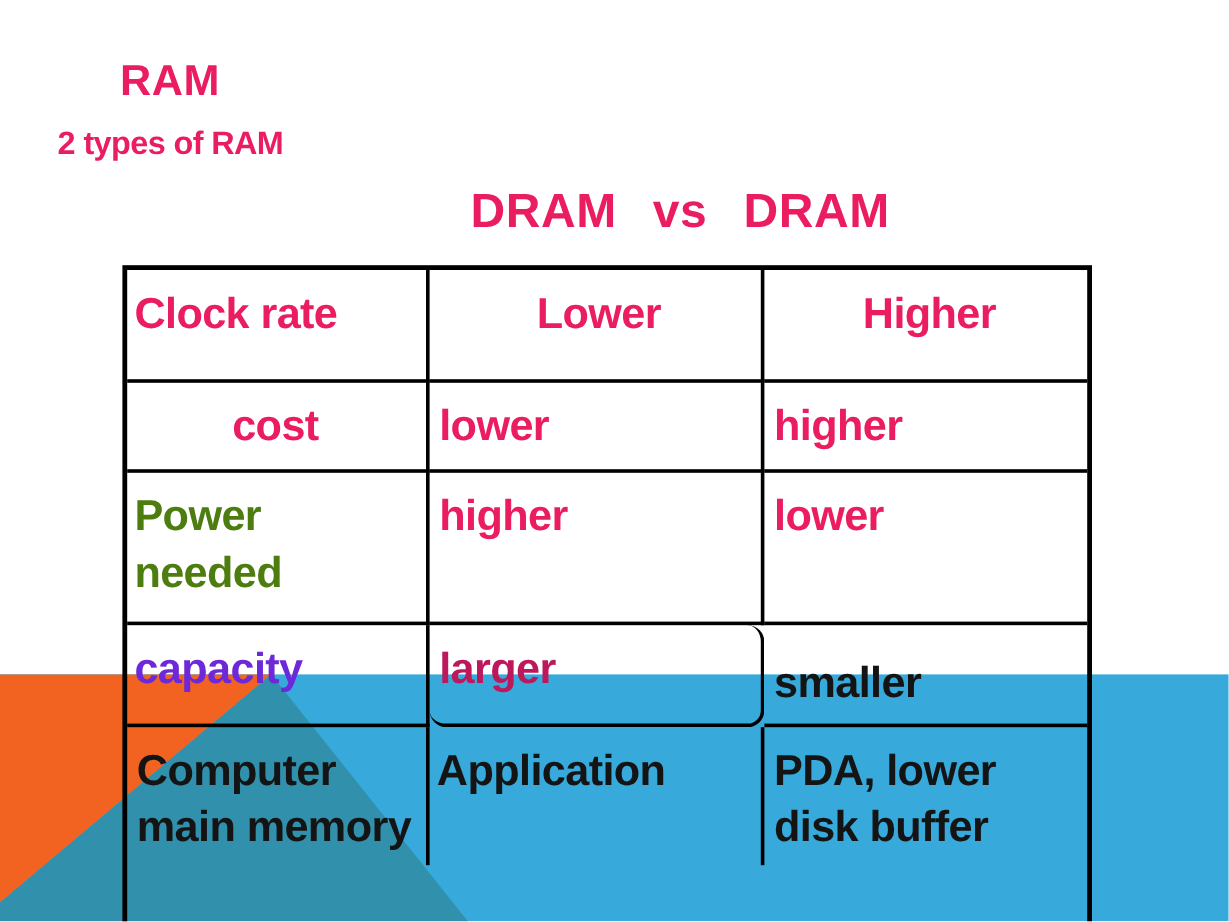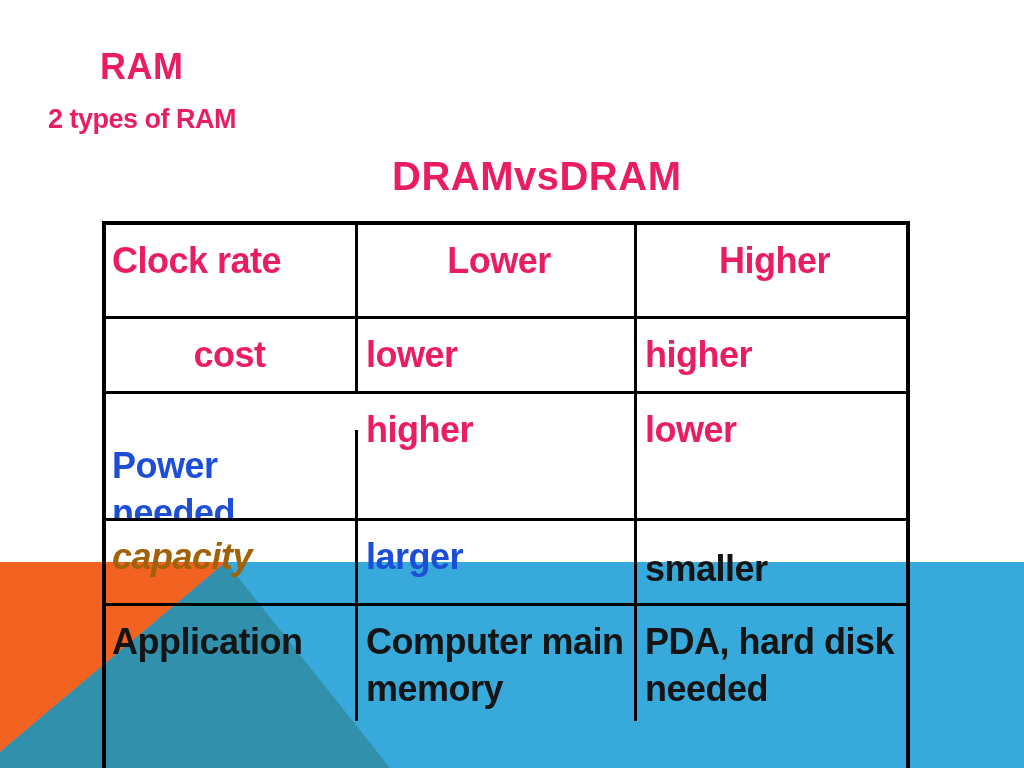--- a/index.html
+++ b/index.html
@@ -15,21 +15,21 @@
   .slide-title{
     position:absolute;left:100px;top:36px;
     font-size:36px;line-height:62px;letter-spacing:0.5px;
   }
   .slide-subtitle{
     position:absolute;left:48px;top:94px;
     font-size:27px;line-height:50px;letter-spacing:-0.5px;
   }
   .vs-heading{
     position:absolute;left:392px;top:152px;
-    display:flex;
+    display:flex;gap:30px;
     font-size:40px;line-height:48px;letter-spacing:0.5px;
   }
   .cmp-table{
     position:absolute;left:102px;top:221px;
     width:808px;height:650px;
     box-sizing:border-box;
     border:4px solid #000;
     display:grid;
     grid-template-columns:252px 279px 269px;
     grid-template-rows:94px 75px 127px 85px 115px;
@@ -73,26 +73,26 @@
   <div class="cmp-table">
 
     <div class="cell col-first" style="color: rgb(235, 29, 97);">Clock rate</div>
     <div class="cell center" style="color: rgb(235, 29, 97);">Lower</div>
     <div class="cell center col-last" style="color: rgb(235, 29, 97);">Higher</div>
 
     <div class="cell col-first" style="color: rgb(235, 29, 97); text-align: center;">cost</div>
     <div class="cell" style="color: rgb(235, 29, 97);">lower</div>
     <div class="cell col-last" style="color: rgb(235, 29, 97);">higher</div>
 
-    <div class="cell col-first" style="color: #1d4ed8; margin-top: 36px;">Power needed</div>
+    <div class="cell col-first" style="color: #4d7c0f;">Power needed</div>
     <div class="cell" style="color: rgb(235, 29, 97);">higher</div>
     <div class="cell col-last" style="color: rgb(235, 29, 97);">lower</div>
 
-    <div class="cell col-first" style="color: #a16207; font-style: italic;">capacity</div>
-    <div class="cell" style="color: #1d4ed8;">larger</div>
+    <div class="cell col-first" style="color: #6d28d9;">capacity</div>
+    <div class="cell" style="color: #be185d; border-radius: 14px;">larger</div>
     <div class="cell col-last" style="color: rgb(20, 20, 20); margin-top: 12px;">smaller</div>
 
+    <div class="cell row-last" style="color: rgb(20, 20, 20);">Computer main memory</div>
     <div class="cell col-first row-last" style="color: rgb(20, 20, 20);">Application</div>
-    <div class="cell row-last" style="color: rgb(20, 20, 20);">Computer main memory</div>
-    <div class="cell col-last row-last" style="color: rgb(20, 20, 20);">PDA, hard disk needed</div>
+    <div class="cell col-last row-last" style="color: rgb(20, 20, 20);">PDA, lower disk buffer</div>
 
   </div>
 </div>
 
 </body></html>

